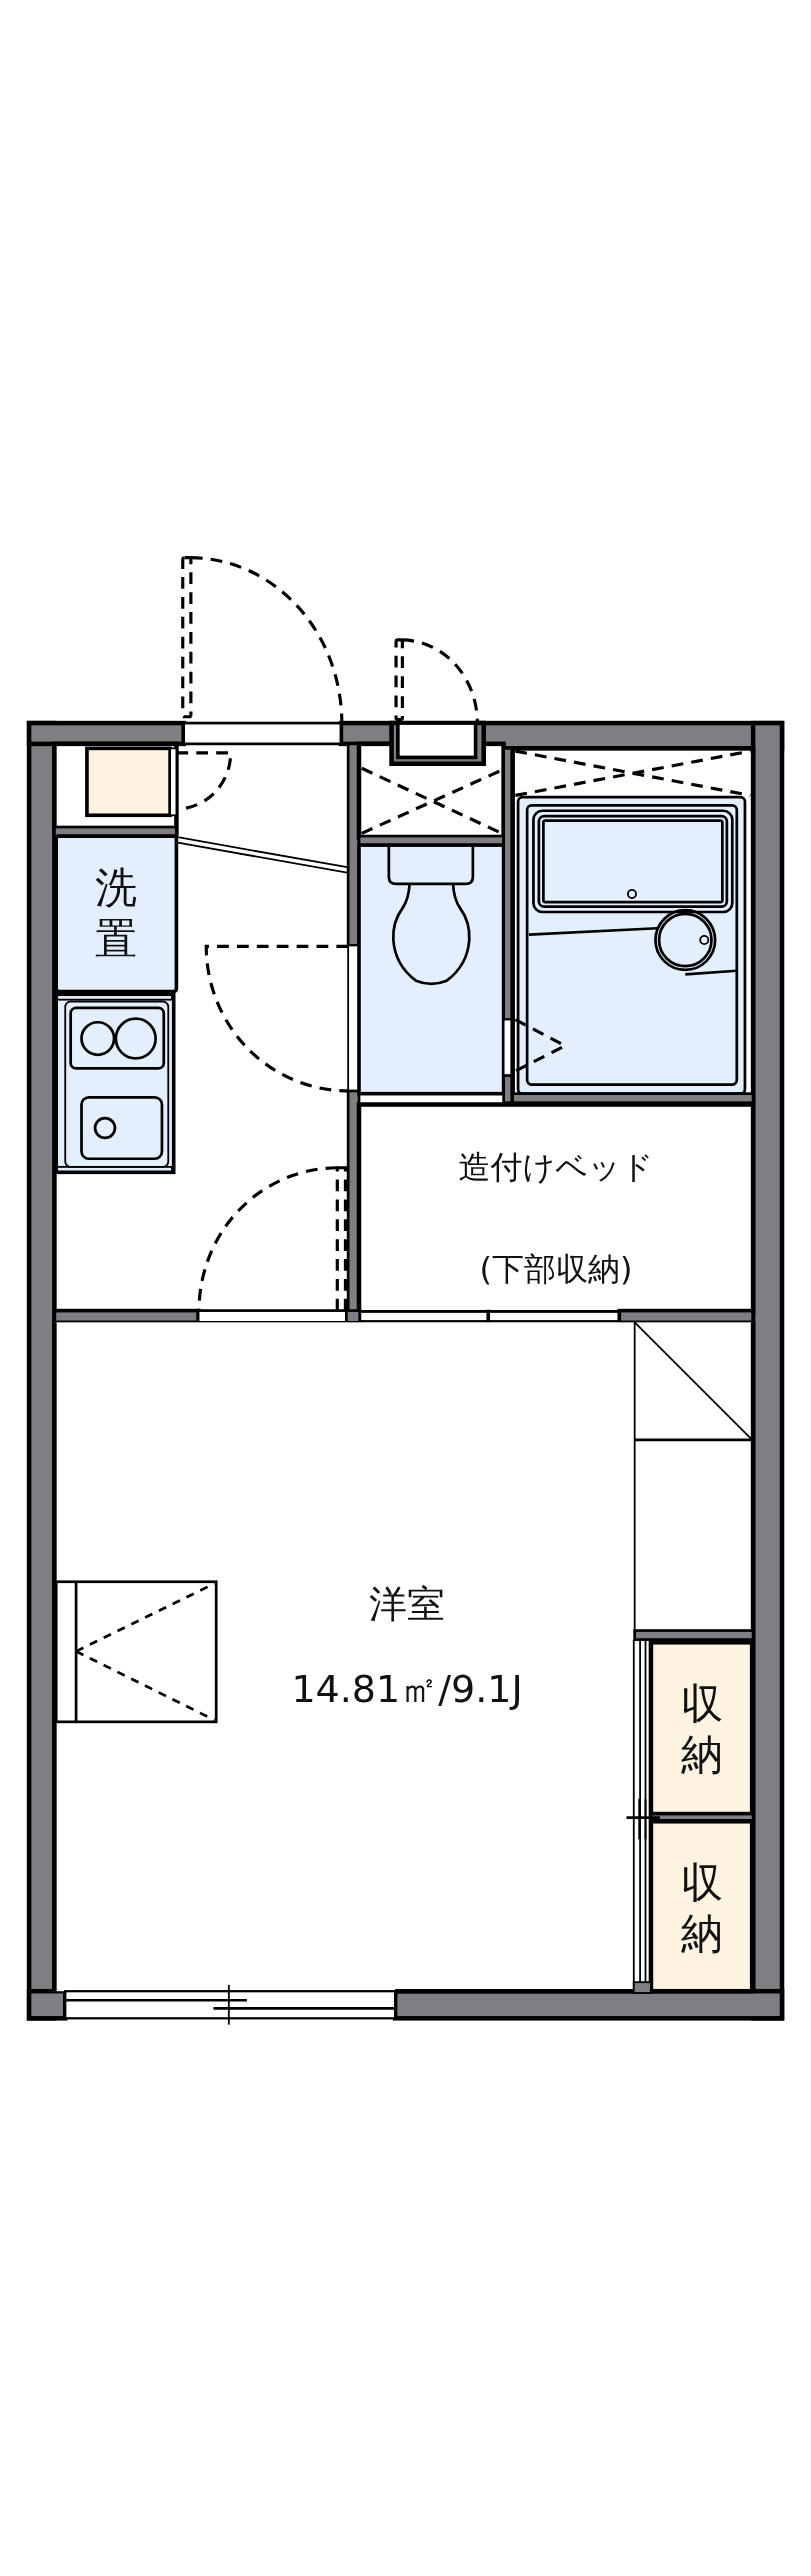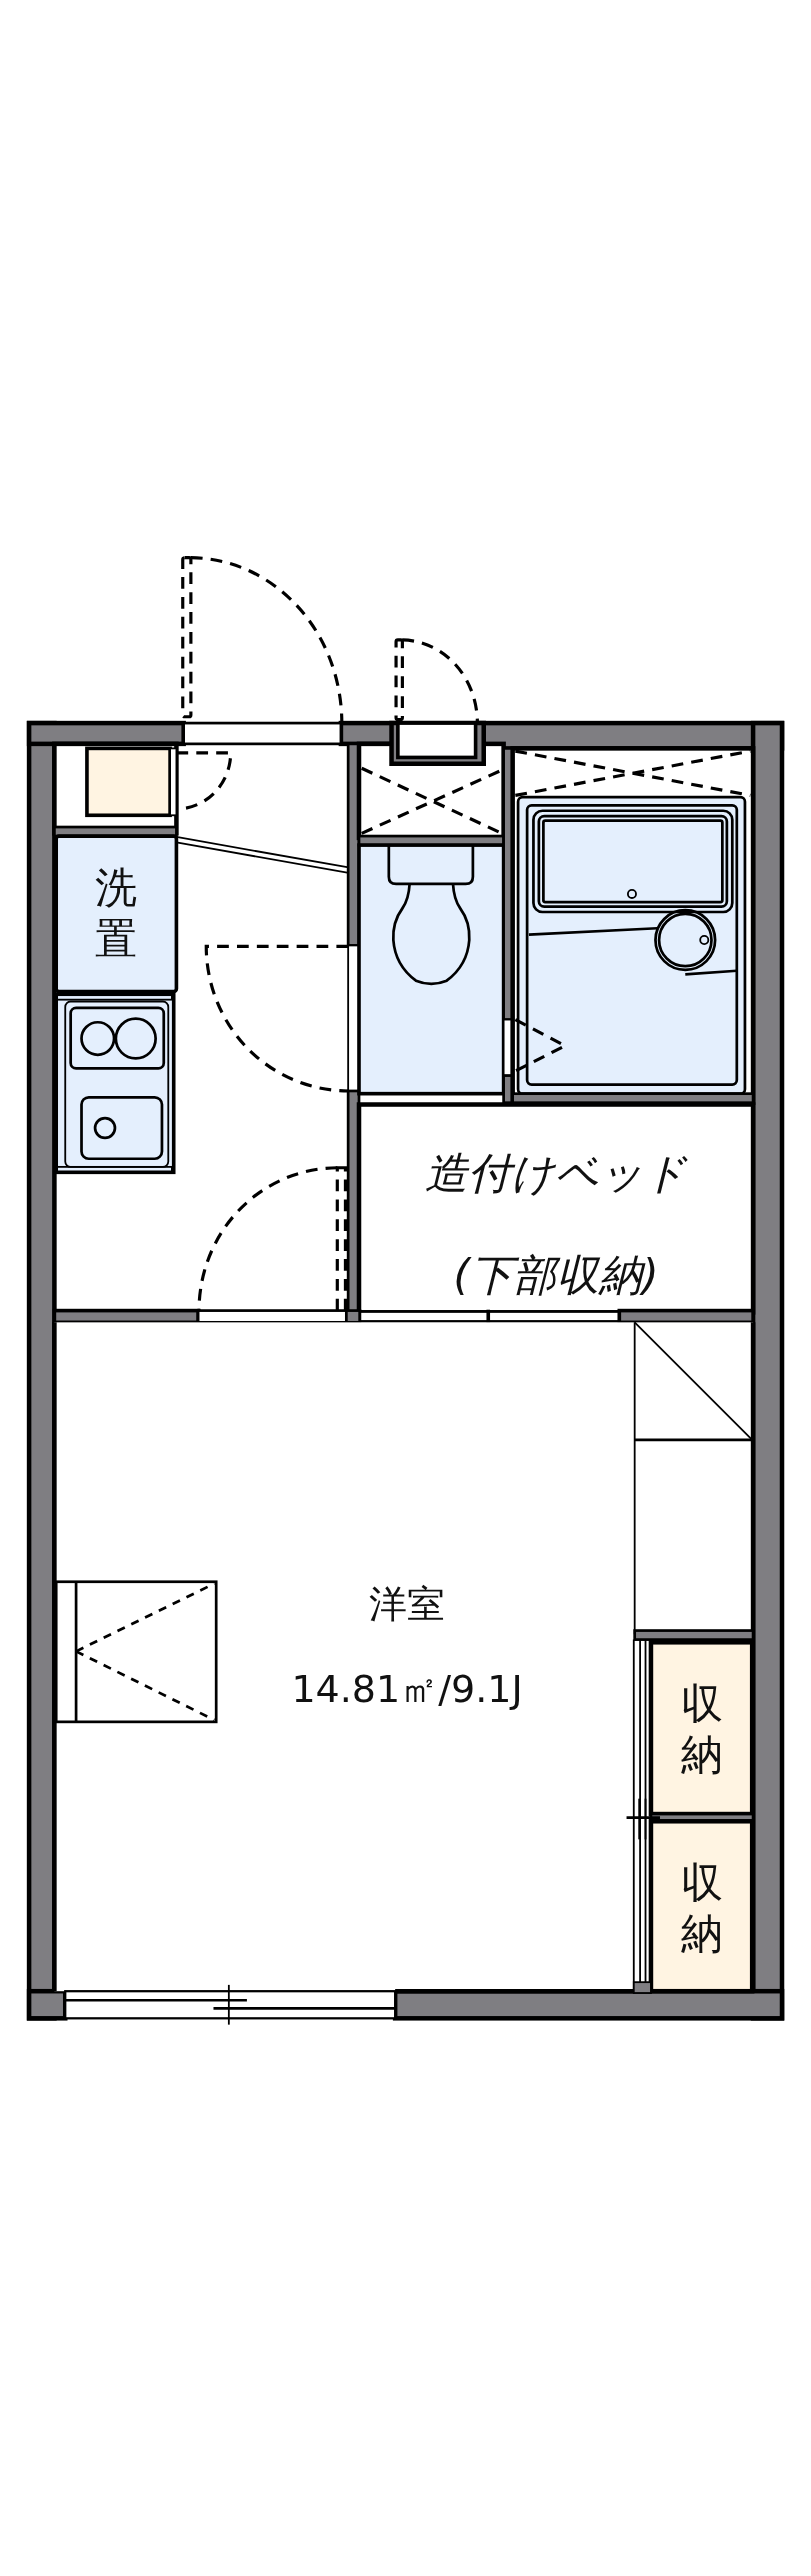--- a/index.html
+++ b/index.html
@@ -1,21 +1,21 @@
 <!DOCTYPE html>
 <html style="font-size:14.5px"><head>
 <meta charset="utf-8">
 <style>
   html, body { margin: 0; padding: 0; background: #ffffff; }
   body { width: 812px; height: 2576px; position: relative; overflow: hidden; }
   #plan { position: absolute; left: 0; top: 0; width: 812px; height: 2576px; }
   .lbl { position: absolute; font-family: "DejaVu Sans", sans-serif; color: #111; text-align: center; line-height: 1.1; white-space: pre; }
   .room-name { font-size: 38px; }
   .room-area { font-size: 38px; letter-spacing: 0; }
-  .bed-label { font-size: 43px; font-style: italic; }
+  .bed-label { font-size: 32px; }
   .small-v { font-size: 42px; line-height: 1.22; }
 </style>
 </head>
 <body>
 
 <svg id="plan" viewBox="0 0 898 2850" xmlns="http://www.w3.org/2000/svg">
   <defs>
     <style>
       .w { fill: #7f7e82; stroke: #000; stroke-width: 5; }
       .k { fill: none; stroke: #000; stroke-width: 5; }

